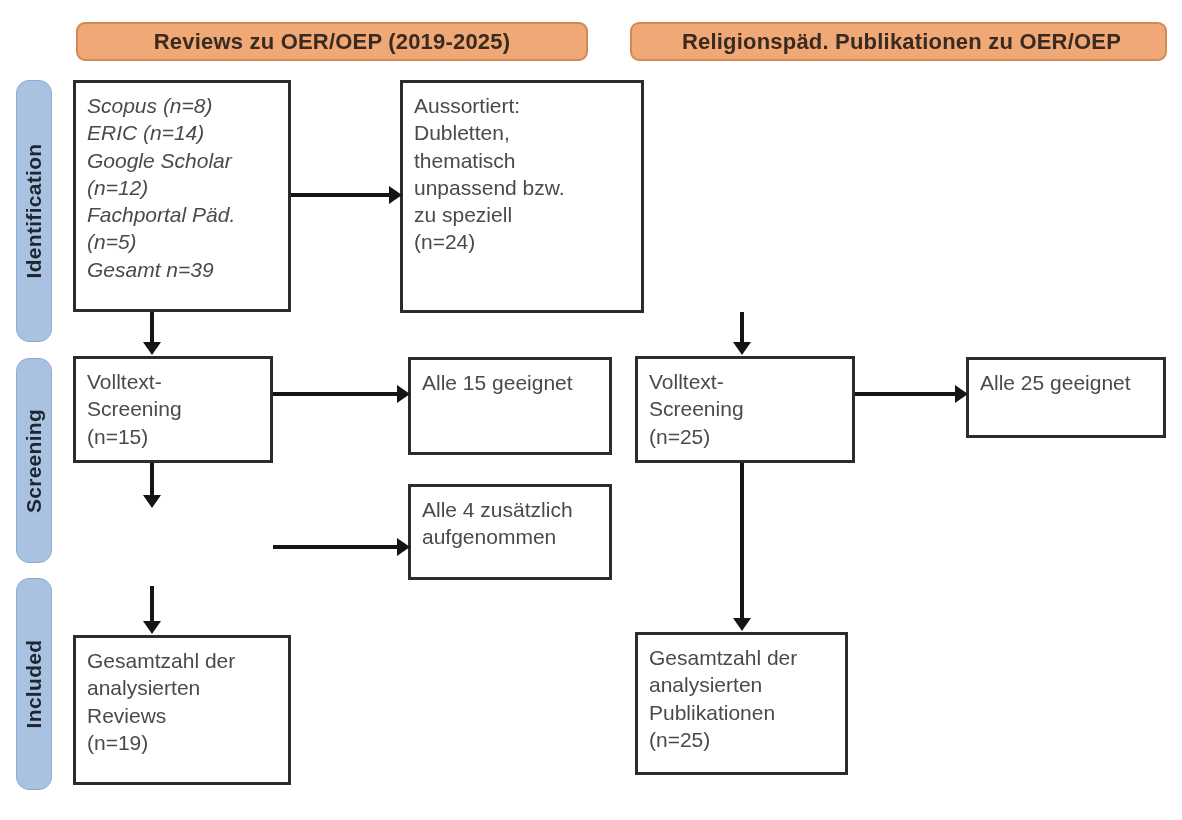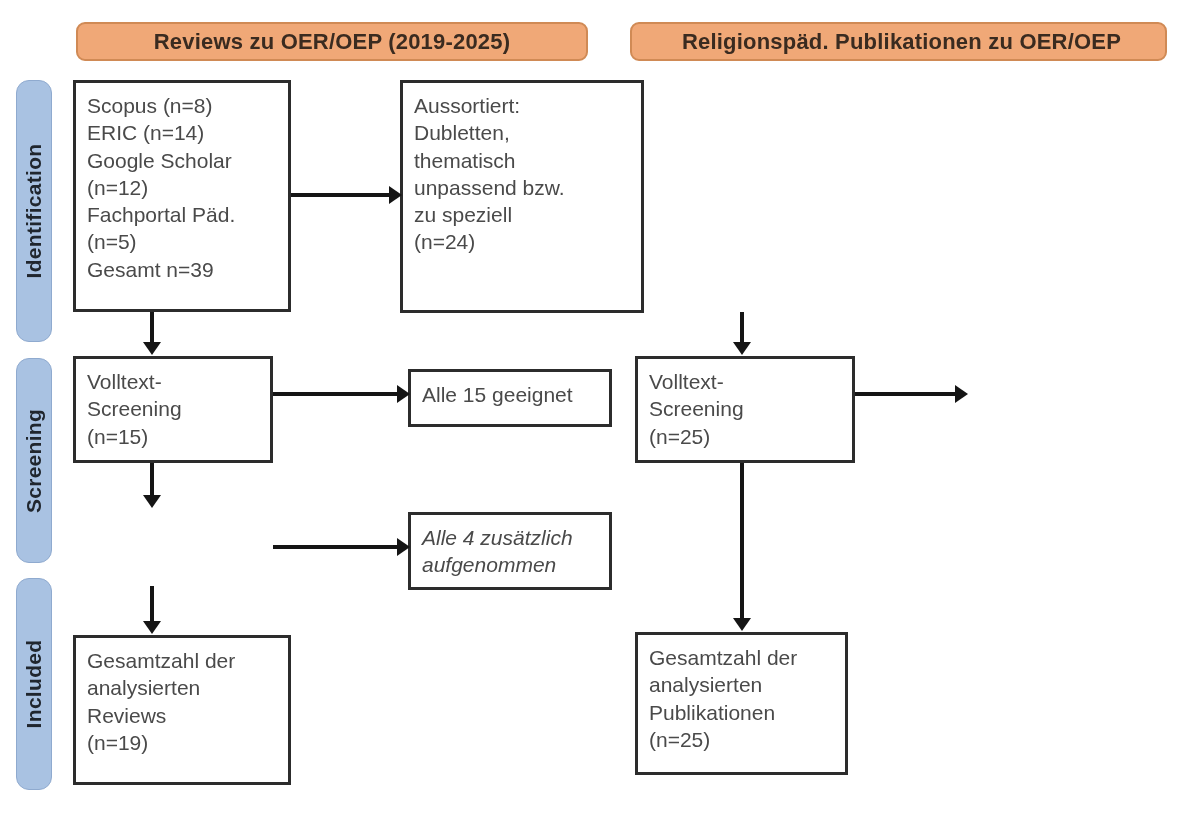--- a/index.html
+++ b/index.html
@@ -106,55 +106,56 @@
   </div>
 
   <div class="phase-tab" style="left:16px; top:358px; width:36px; height:205px;">
     <span class="phase-label">Screening</span>
   </div>
 
   <div class="phase-tab" style="left:16px; top:578px; width:36px; height:212px;">
     <span class="phase-label">Included</span>
   </div>
 
-  <div class="flow-box" style="left:73px; top:80px; width:218px; height:232px;">Scopus (n=8)
+  <div class="flow-box" style="left:73px; top:80px; width:218px; height:232px;font-style:italic;">Scopus (n=8)
 ERIC (n=14)
 Google Scholar
 (n=12)
 Fachportal Päd.
 (n=5)
 Gesamt n=39</div>
 
   <div class="flow-box" style="left:400px; top:80px; width:244px; height:233px;">Aussortiert:
 Dubletten,
 thematisch
 unpassend bzw.
 zu speziell
 (n=24)</div>
 
   <div class="flow-box" style="left:73px; top:356px; width:200px; height:107px;">Volltext-
 Screening
 (n=15)</div>
 
-  <div class="flow-box" style="left:408px; top:369px; width:204px; height:58px;">Alle 15 geeignet</div>
+  <div class="flow-box" style="left:408px; top:357px; width:204px; height:98px;">Alle 15 geeignet</div>
 
 
-  <div class="flow-box" style="left:408px; top:512px; width:204px; height:78px;font-style:italic;">Alle 4 zusätzlich
+  <div class="flow-box" style="left:408px; top:484px; width:204px; height:96px;">Alle 4 zusätzlich
 aufgenommen</div>
 
   <div class="flow-box" style="left:73px; top:635px; width:218px; height:150px;">Gesamtzahl der
 analysierten
 Reviews
 (n=19)</div>
 
 
   <div class="flow-box" style="left:635px; top:356px; width:220px; height:107px;">Volltext-
 Screening
 (n=25)</div>
 
+  <div class="flow-box" style="left:966px; top:357px; width:200px; height:81px;">Alle 25 geeignet</div>
 
   <div class="flow-box" style="left:635px; top:632px; width:213px; height:143px;">Gesamtzahl der
 analysierten
 Publikationen
 (n=25)</div>
 
   <div class="conn h" style="left:291px; top:193px; width:100px;"></div>
   <div class="arrow-right" style="left:389px; top:186px;"></div>
 
   <div class="conn v" style="left:150px; top:312px; width:4px; height:31px;"></div>

